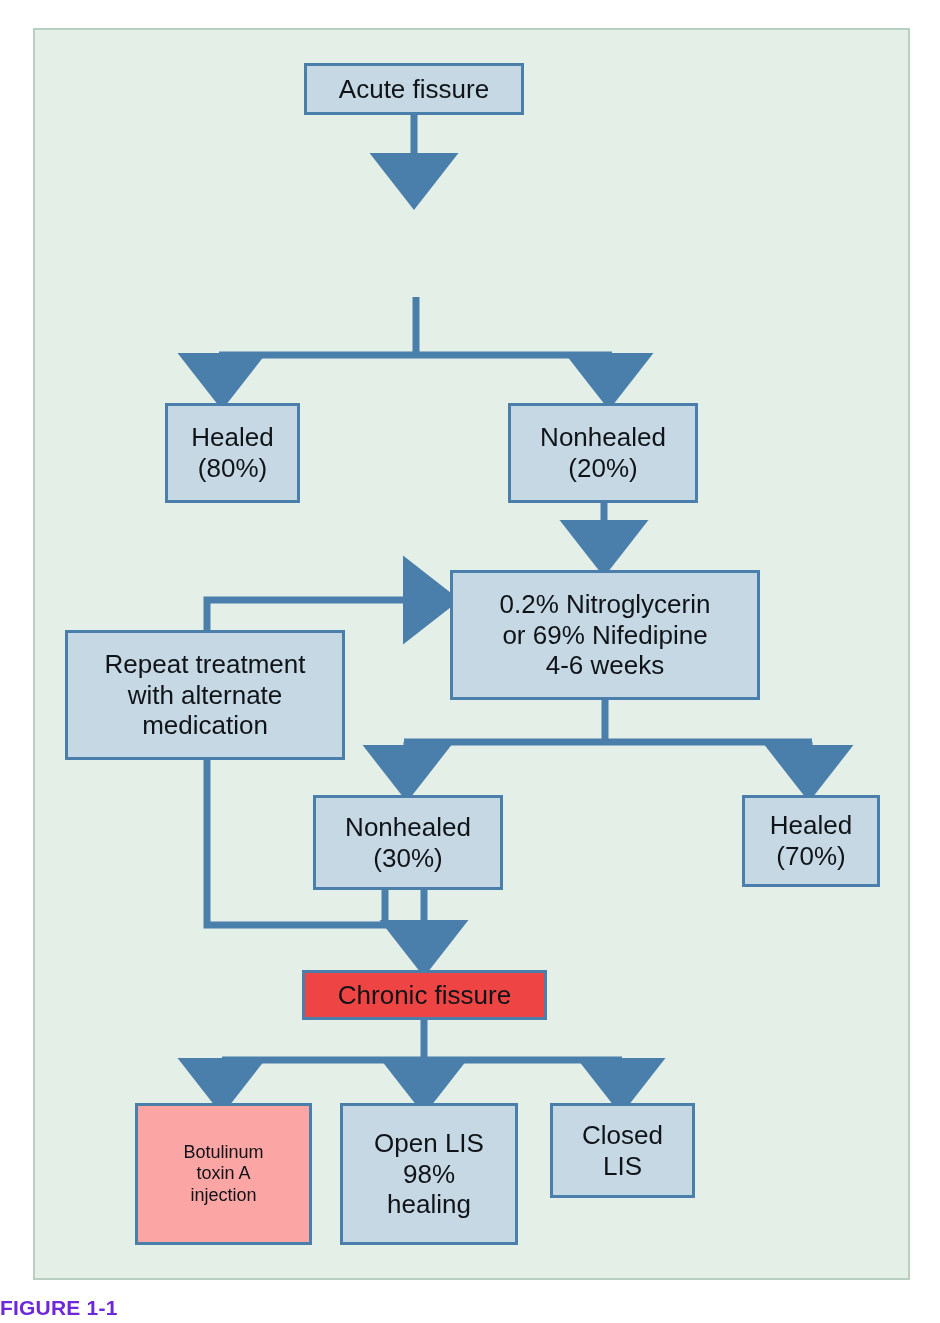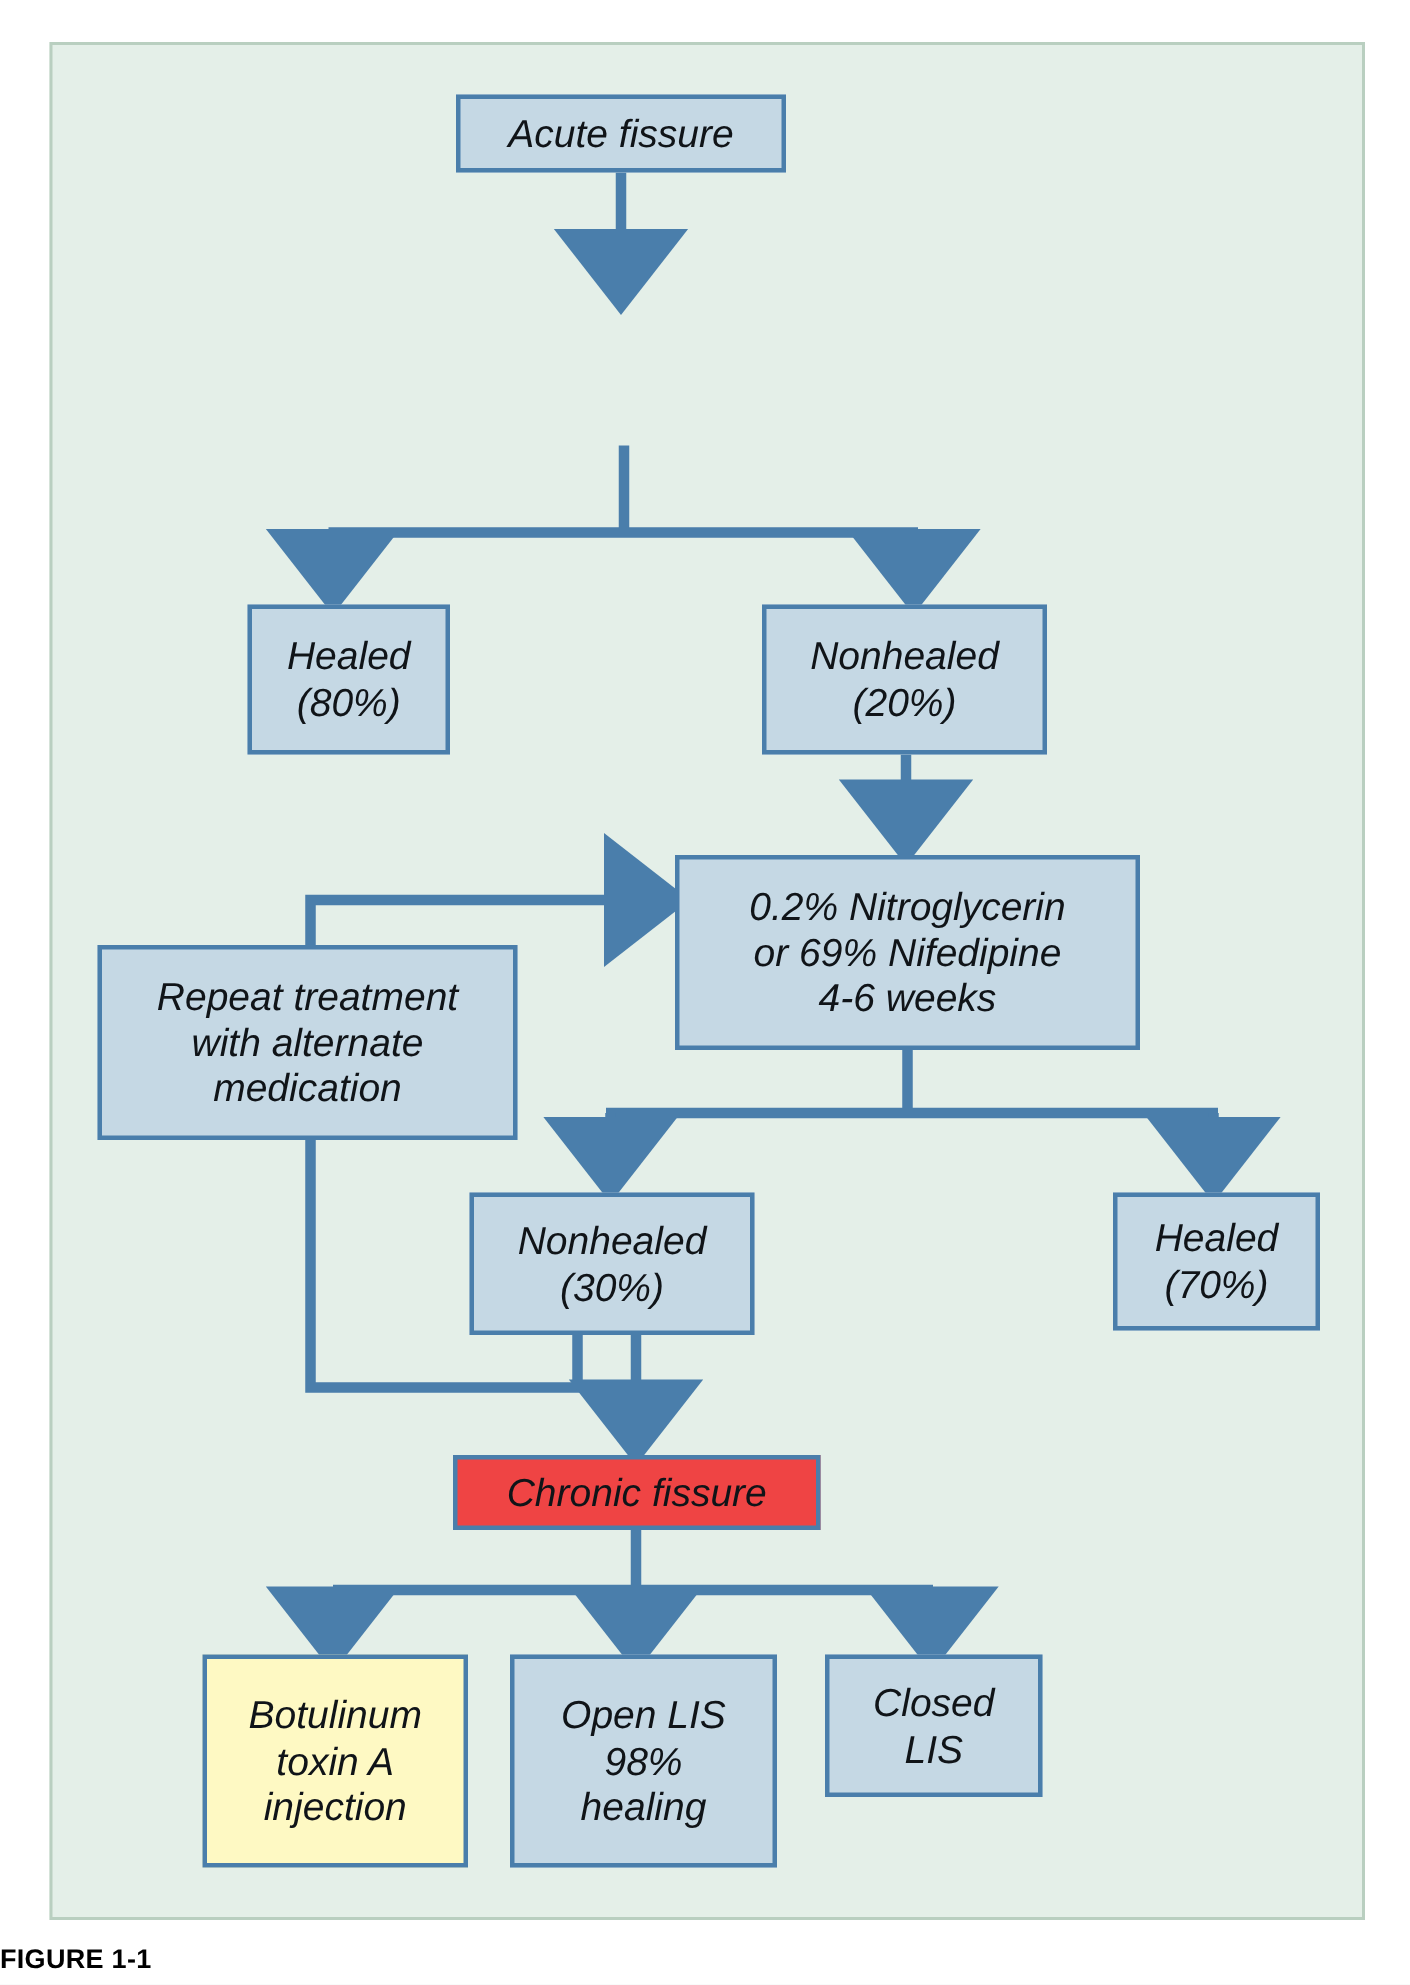--- a/index.html
+++ b/index.html
@@ -4,25 +4,25 @@
 <style>
   html,body{margin:0;padding:0;background:#ffffff;}
   body{width:940px;height:1323px;font-family:"Liberation Sans",sans-serif;overflow:hidden;}
   #stage{position:relative;width:940px;height:1323px;}
   #panel{position:absolute;left:33px;top:28px;width:877px;height:1252px;
          background:#e4efe8;border:2px solid #b9cfc0;box-sizing:border-box;}
   svg#flow{position:absolute;left:0;top:0;width:940px;height:1323px;}
   .nodebox{position:absolute;box-sizing:border-box;background:#c5d8e4;
            border:3px solid #4a7eab;display:flex;align-items:center;
            justify-content:center;text-align:center;color:#101418;
-           font-family:"Liberation Sans",sans-serif;line-height:1.18;font-style:italic;}
+           font-family:"Liberation Sans",sans-serif;line-height:1.18;}
   .nodebox span{display:block;padding:0 6px;}
   .caption{position:absolute;left:0;top:1296px;width:940px;
-           font-family:"Liberation Sans",sans-serif;font-size:18px;
-           font-weight:bold;color:#000000;letter-spacing:.2px;}
+           font-family:"Liberation Sans",sans-serif;font-size:21px;
+           font-weight:bold;color:#6d28d9;letter-spacing:.2px;}
 </style>
 </head>
 <body>
 
 <div id="stage">
 
   <div id="panel" style="background: rgb(228, 239, 232); border-color: rgb(185, 207, 192);"></div>
 
   <svg id="flow" viewBox="0 0 940 1323" xmlns="http://www.w3.org/2000/svg">
     <defs>
@@ -97,21 +97,21 @@
       <span>
         <span>Healed</span>
         <span>(70%)</span>
       </span>
     </div>
   <div class="nodebox" style="left: 302px; top: 970px; width: 245px; height: 50px; font-size: 26px; background: #ef4444; border-color: rgb(74, 126, 171); color: rgb(16, 20, 24);">
       <span>
         <span>Chronic fissure</span>
       </span>
     </div>
-  <div class="nodebox" style="left: 135px; top: 1103px; width: 177px; height: 142px; font-size: 26px; background: #fef9c3; border-color: rgb(74, 126, 171); color: rgb(16, 20, 24);">
+  <div class="nodebox" style="left: 135px; top: 1103px; width: 177px; height: 142px; font-size: 18px; background: #fca5a5; border-color: rgb(74, 126, 171); color: rgb(16, 20, 24);">
       <span>
         <span>Botulinum</span>
         <span>toxin A</span>
         <span>injection</span>
       </span>
     </div>
   <div class="nodebox" style="left: 340px; top: 1103px; width: 178px; height: 142px; font-size: 26px; background: rgb(197, 216, 228); border-color: rgb(74, 126, 171); color: rgb(16, 20, 24);">
       <span>
         <span>Open LIS</span>
         <span>98%</span>

